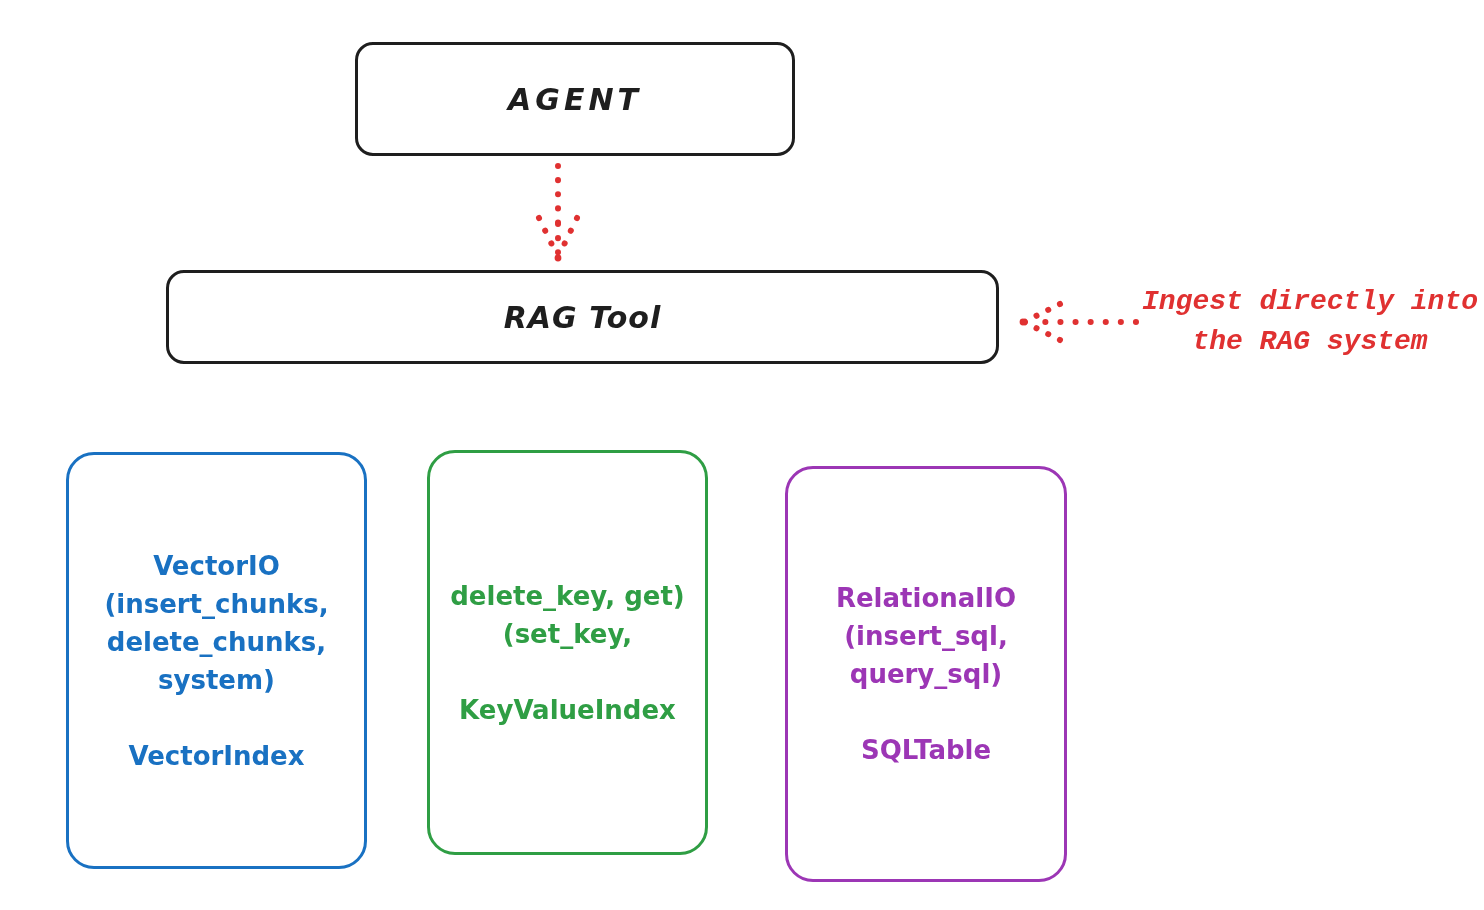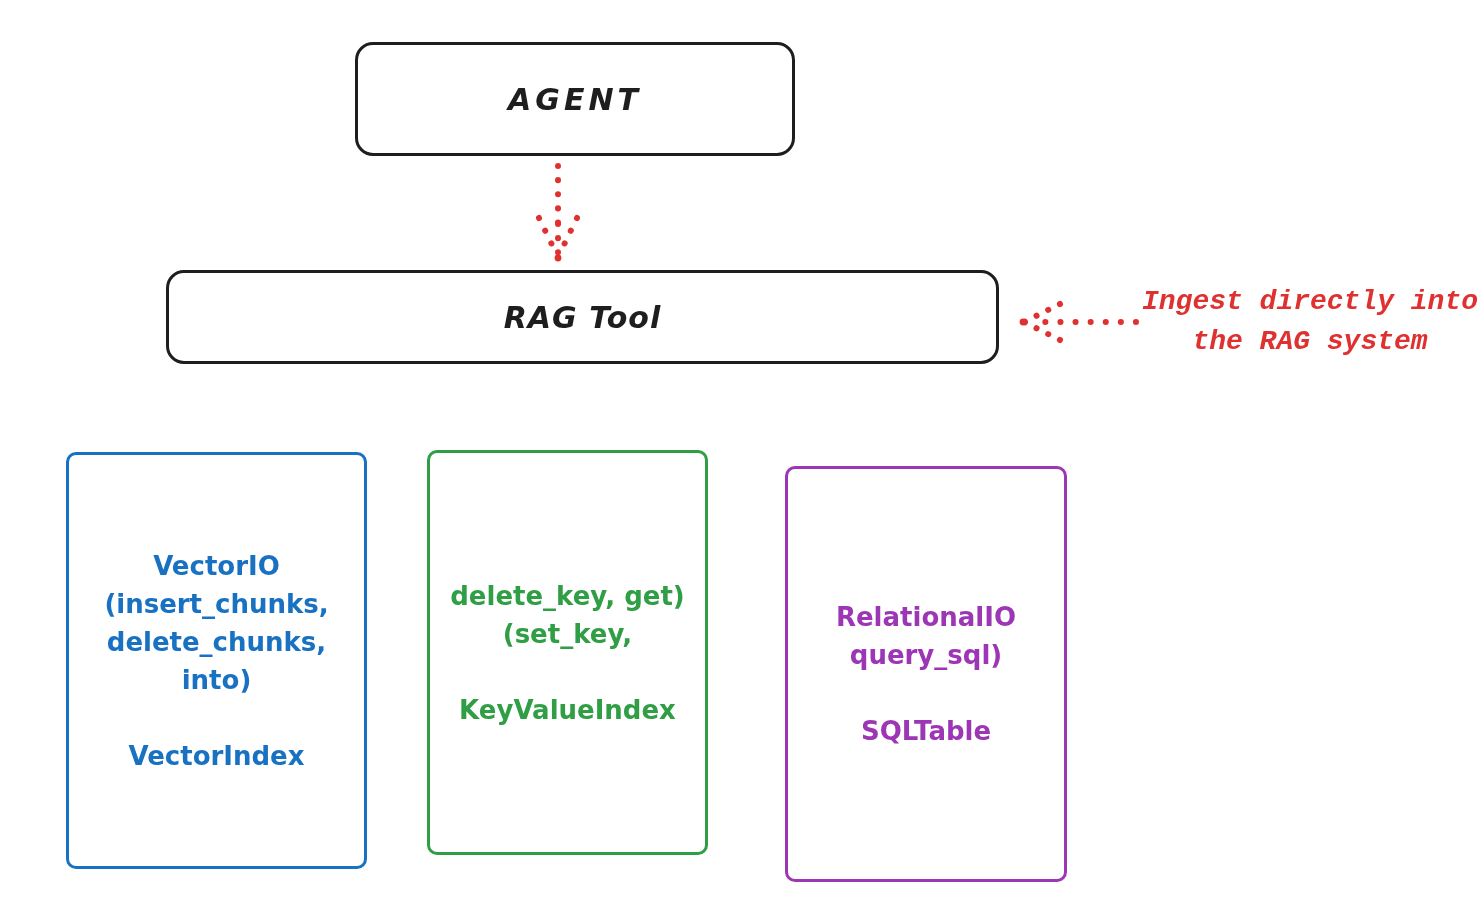--- a/index.html
+++ b/index.html
@@ -38,21 +38,21 @@
     letter-spacing: 4px;
   }
   .rag-node {
     left: 152px; top: 270px;
     width: 833px; height: 94px;
     letter-spacing: 1px;
     margin-left: 14px;
   }
   .store-node {
     border: 3px solid var(--c);
-    border-radius: 10px;
+    border-radius: 28px;
     color: var(--c);
     font-size: 26px;
     font-weight: bold;
     flex-direction: column;
     line-height: 38px;
   }
   .store-vector     { left: 66px;  top: 452px; width: 301px; height: 417px; }
   .store-keyvalue   { left: 427px; top: 450px; width: 281px; height: 405px; }
   .store-relational { left: 785px; top: 466px; width: 282px; height: 416px; }
   .store-index {
@@ -108,34 +108,35 @@
   <div class="ingest-note">
     <div>Ingest directly into</div>
     <div>the RAG system</div>
   </div>
 
   <div class="node store-node store-vector" style="--c: #1971c2;">
     <div>
         <div>VectorIO</div>
         <div>(insert_chunks,</div>
         <div>delete_chunks,</div>
-        <div>into)</div>
+        <div>system)</div>
       </div>
     <div class="store-index">VectorIndex</div>
   </div>
 
   <div class="node store-node store-keyvalue" style="--c: #2f9e44;">
     <div>
         <div>delete_key, get)</div>
         <div>(set_key,</div>
       </div>
     <div class="store-index">KeyValueIndex</div>
   </div>
 
   <div class="node store-node store-relational" style="--c: #9c36b5;">
     <div>
         <div>RelationalIO</div>
+        <div>(insert_sql,</div>
         <div>query_sql)</div>
       </div>
     <div class="store-index">SQLTable</div>
   </div>
 
 </div>
 
 </body></html>

